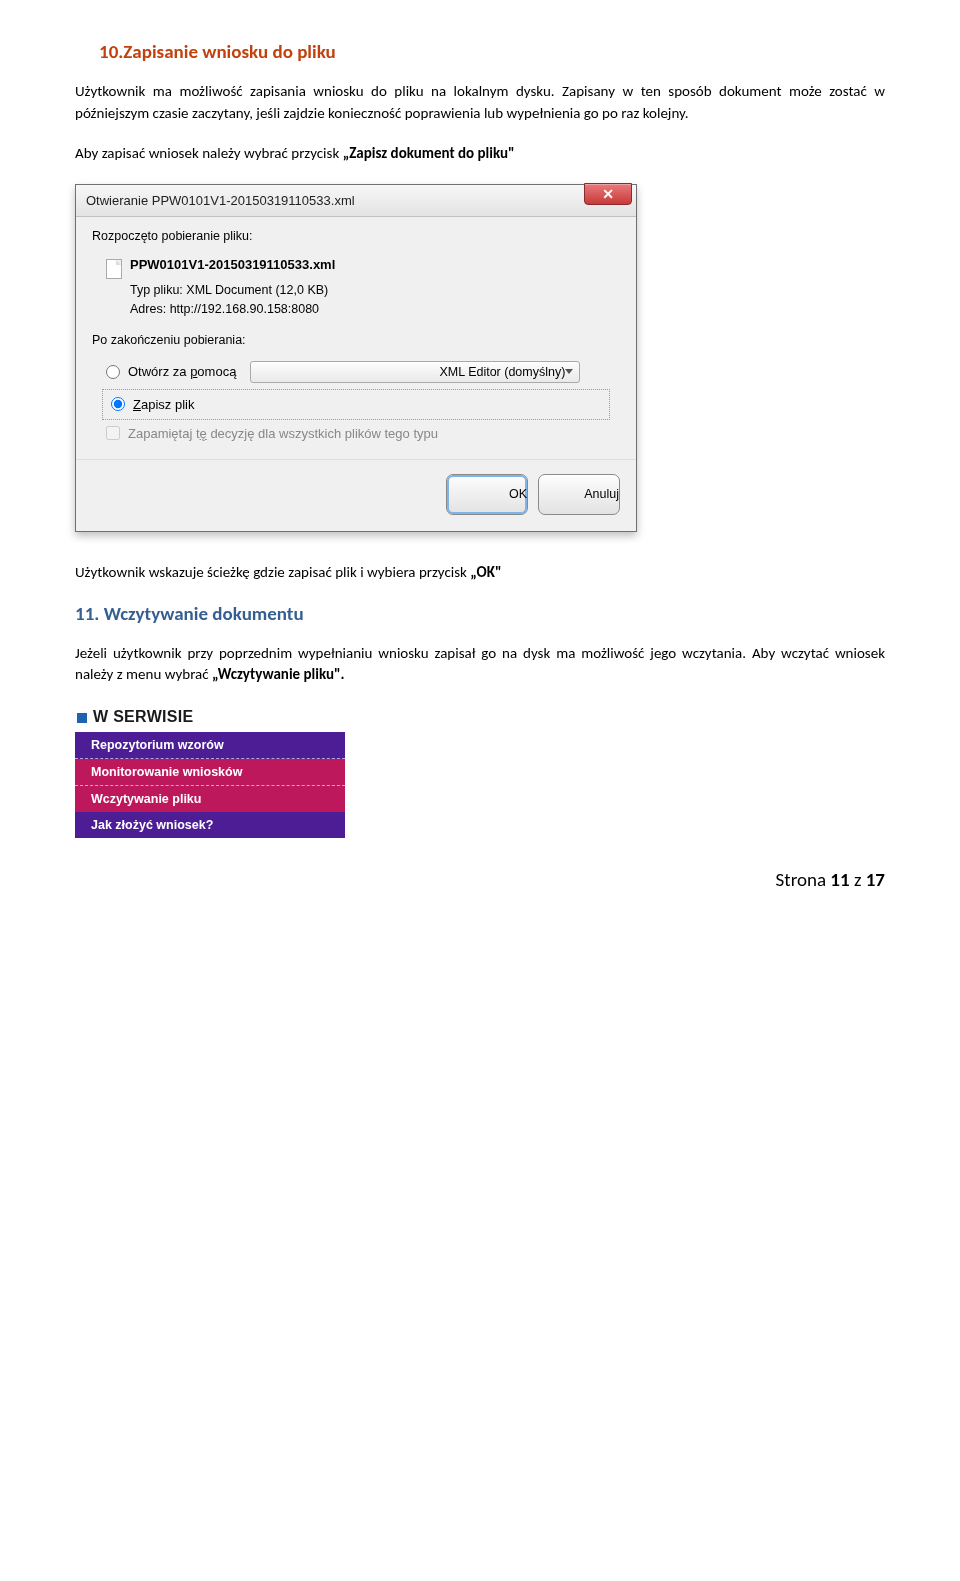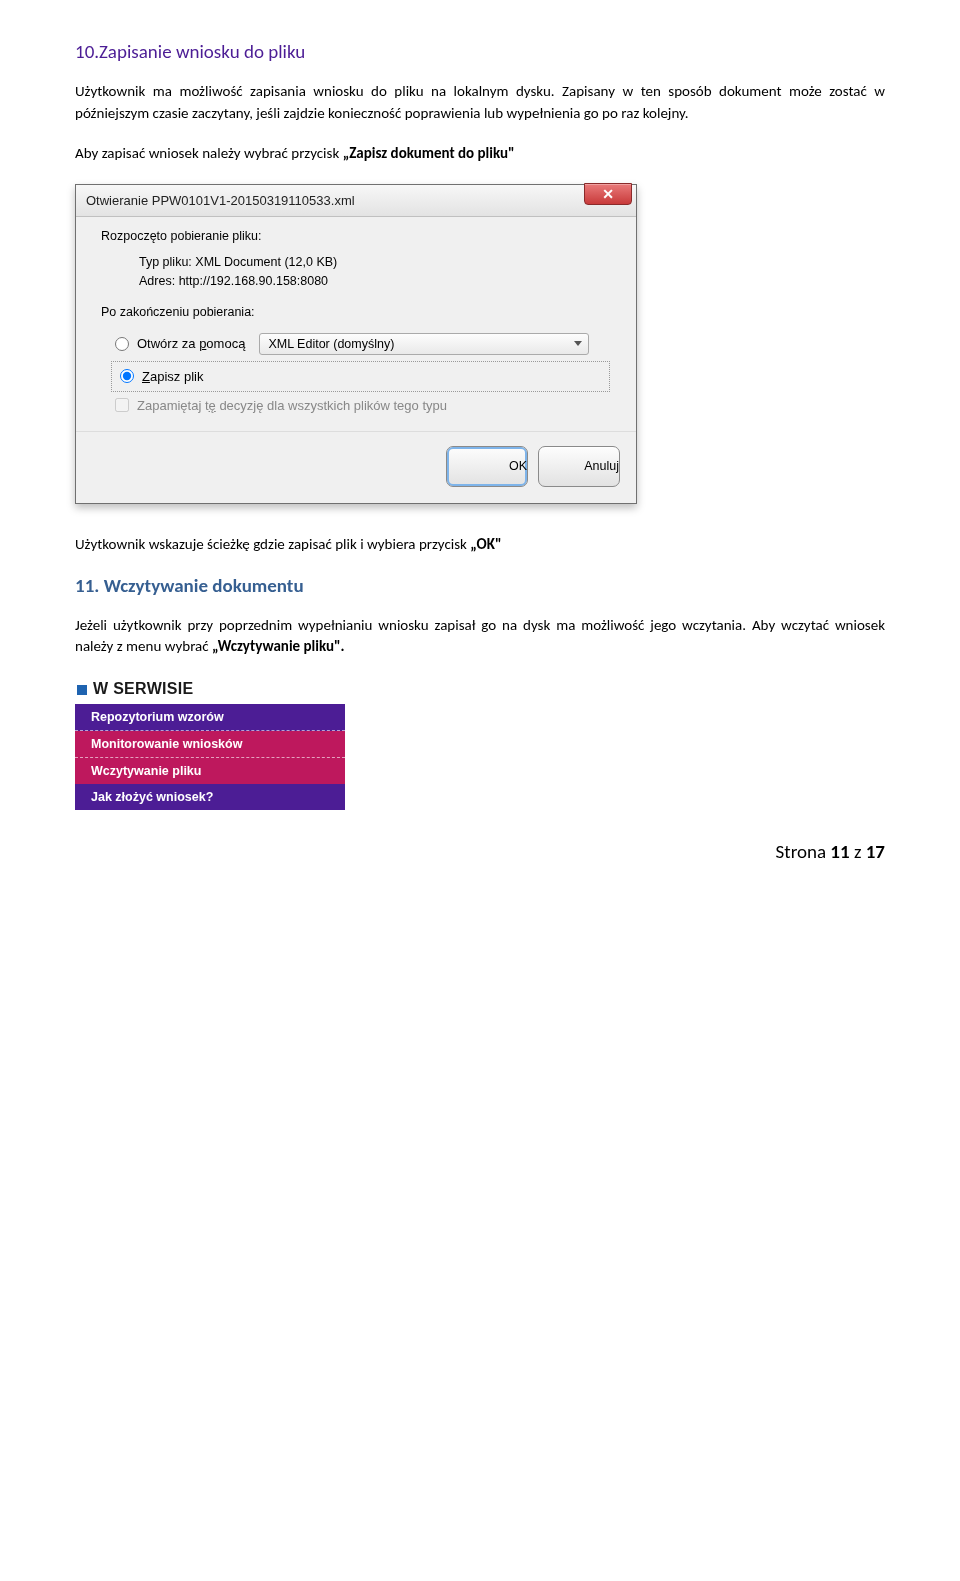--- a/index.html
+++ b/index.html
@@ -5,23 +5,24 @@
   * { box-sizing: border-box; margin: 0; padding: 0; }
   body {
     font-family: Calibri, Arial, sans-serif;
     background: #fff;
     color: #000;
     width: 960px;
     padding: 40px 75px 30px 75px;
   }
   h3.section-title {
     font-size: 19px;
-    font-weight: normal;
-    color: #4c1d95;
+    font-weight: bold;
+    color: #c2410c;
     margin-bottom: 18px;
+    margin-left: 24px;
   }
   h3.section-title-blue {
     font-size: 19px;
     font-weight: bold;
     color: #365f91;
     margin-bottom: 18px;
   }
   .body-text {
     font-size: 15px;
     line-height: 1.45;
@@ -56,21 +57,21 @@
     right: 4px; top: -2px;
     width: 48px; height: 22px;
     background: linear-gradient(to bottom, #e97a7a, #c83a3a);
     border: 1px solid #8a2a2a;
     border-radius: 0 0 4px 4px;
     color: #fff;
     display: flex; align-items: center; justify-content: center;
     font-weight: bold; font-size: 14px;
     box-shadow: inset 0 1px 0 rgba(255,255,255,0.3);
   }
-  .dlg-body { padding: 12px 16px 4px 16px; margin-left: 9px; }
+  .dlg-body { padding: 12px 16px 4px 16px; }
   .dlg-label { font-size: 12.5px; margin-bottom: 10px; }
   .dlg-file-row {
     display: flex; align-items: flex-start;
     padding: 4px 0 2px 14px;
     gap: 8px;
   }
   .file-icon {
     width: 16px; height: 20px;
     background: #fff; border: 1px solid #aaa;
     position: relative;
@@ -96,21 +97,21 @@
     font-size: 13px;
   }
   input[type=radio], input[type=checkbox]{ width:14px; height:14px; }
   .open-combo {
     margin-left: 6px;
     flex: 1;
     height: 22px;
     border: 1px solid #aaa;
     background: linear-gradient(to bottom,#fdfdfd,#e9e9e9);
     border-radius: 3px;
-    display:flex; align-items:center; justify-content:space-between;
+    display:flex; align-items:center; justify-content:flex-end;
     padding: 0 6px 0 8px;
     font-size: 12.5px;
     max-width: 330px;
   }
   .combo-caret {
     width: 0; height: 0;
     border-left: 4px solid transparent;
     border-right: 4px solid transparent;
     border-top: 5px solid #555;
   }
@@ -189,20 +190,24 @@
 <div class="win-dialog">
   <div class="dlg-titlebar">
     <span class="dlg-title">Otwieranie PPW0101V1-20150319110533.xml</span>
     <div class="dlg-close">
       <span>✕</span>
     </div>
   </div>
   <div class="dlg-body">
     <div class="dlg-label">Rozpoczęto pobieranie pliku:</div>
 
+    <div class="dlg-file-row">
+      <div class="file-icon"></div>
+      <div class="file-name">PPW0101V1-20150319110533.xml</div>
+    </div>
     <div class="file-meta">
       <div>
         <span class="meta-key">Typ pliku:</span>
         <span>XML Document (12,0 KB)</span>
       </div>
       <div>
         <span class="meta-key">Adres:</span>
         <span>http://192.168.90.158:8080</span>
       </div>
     </div>

